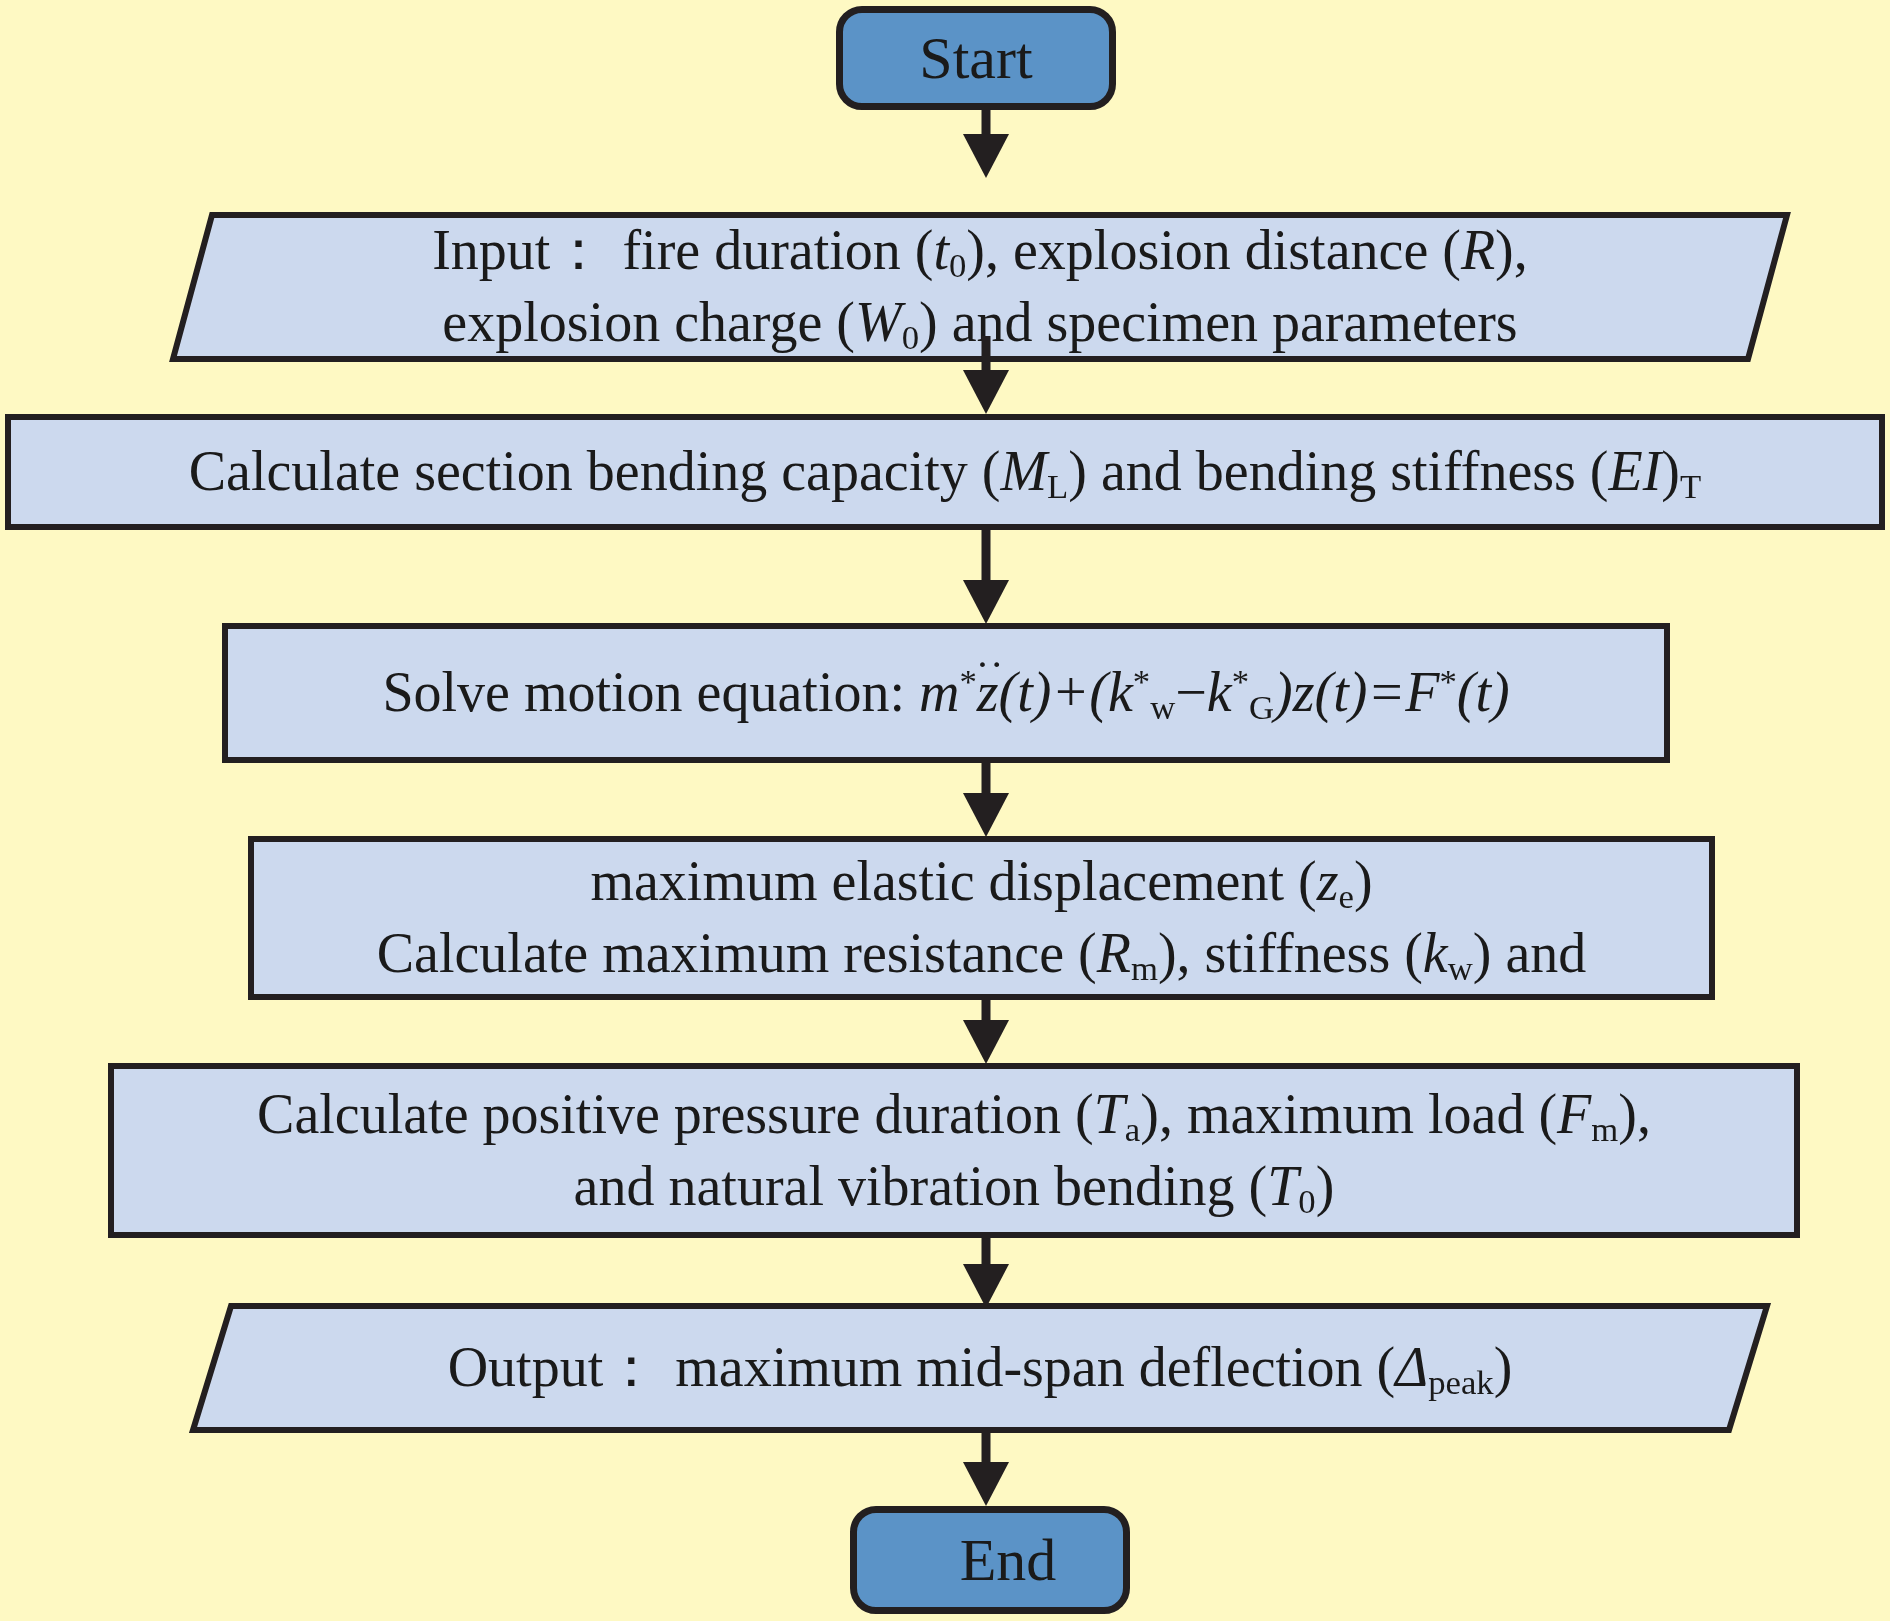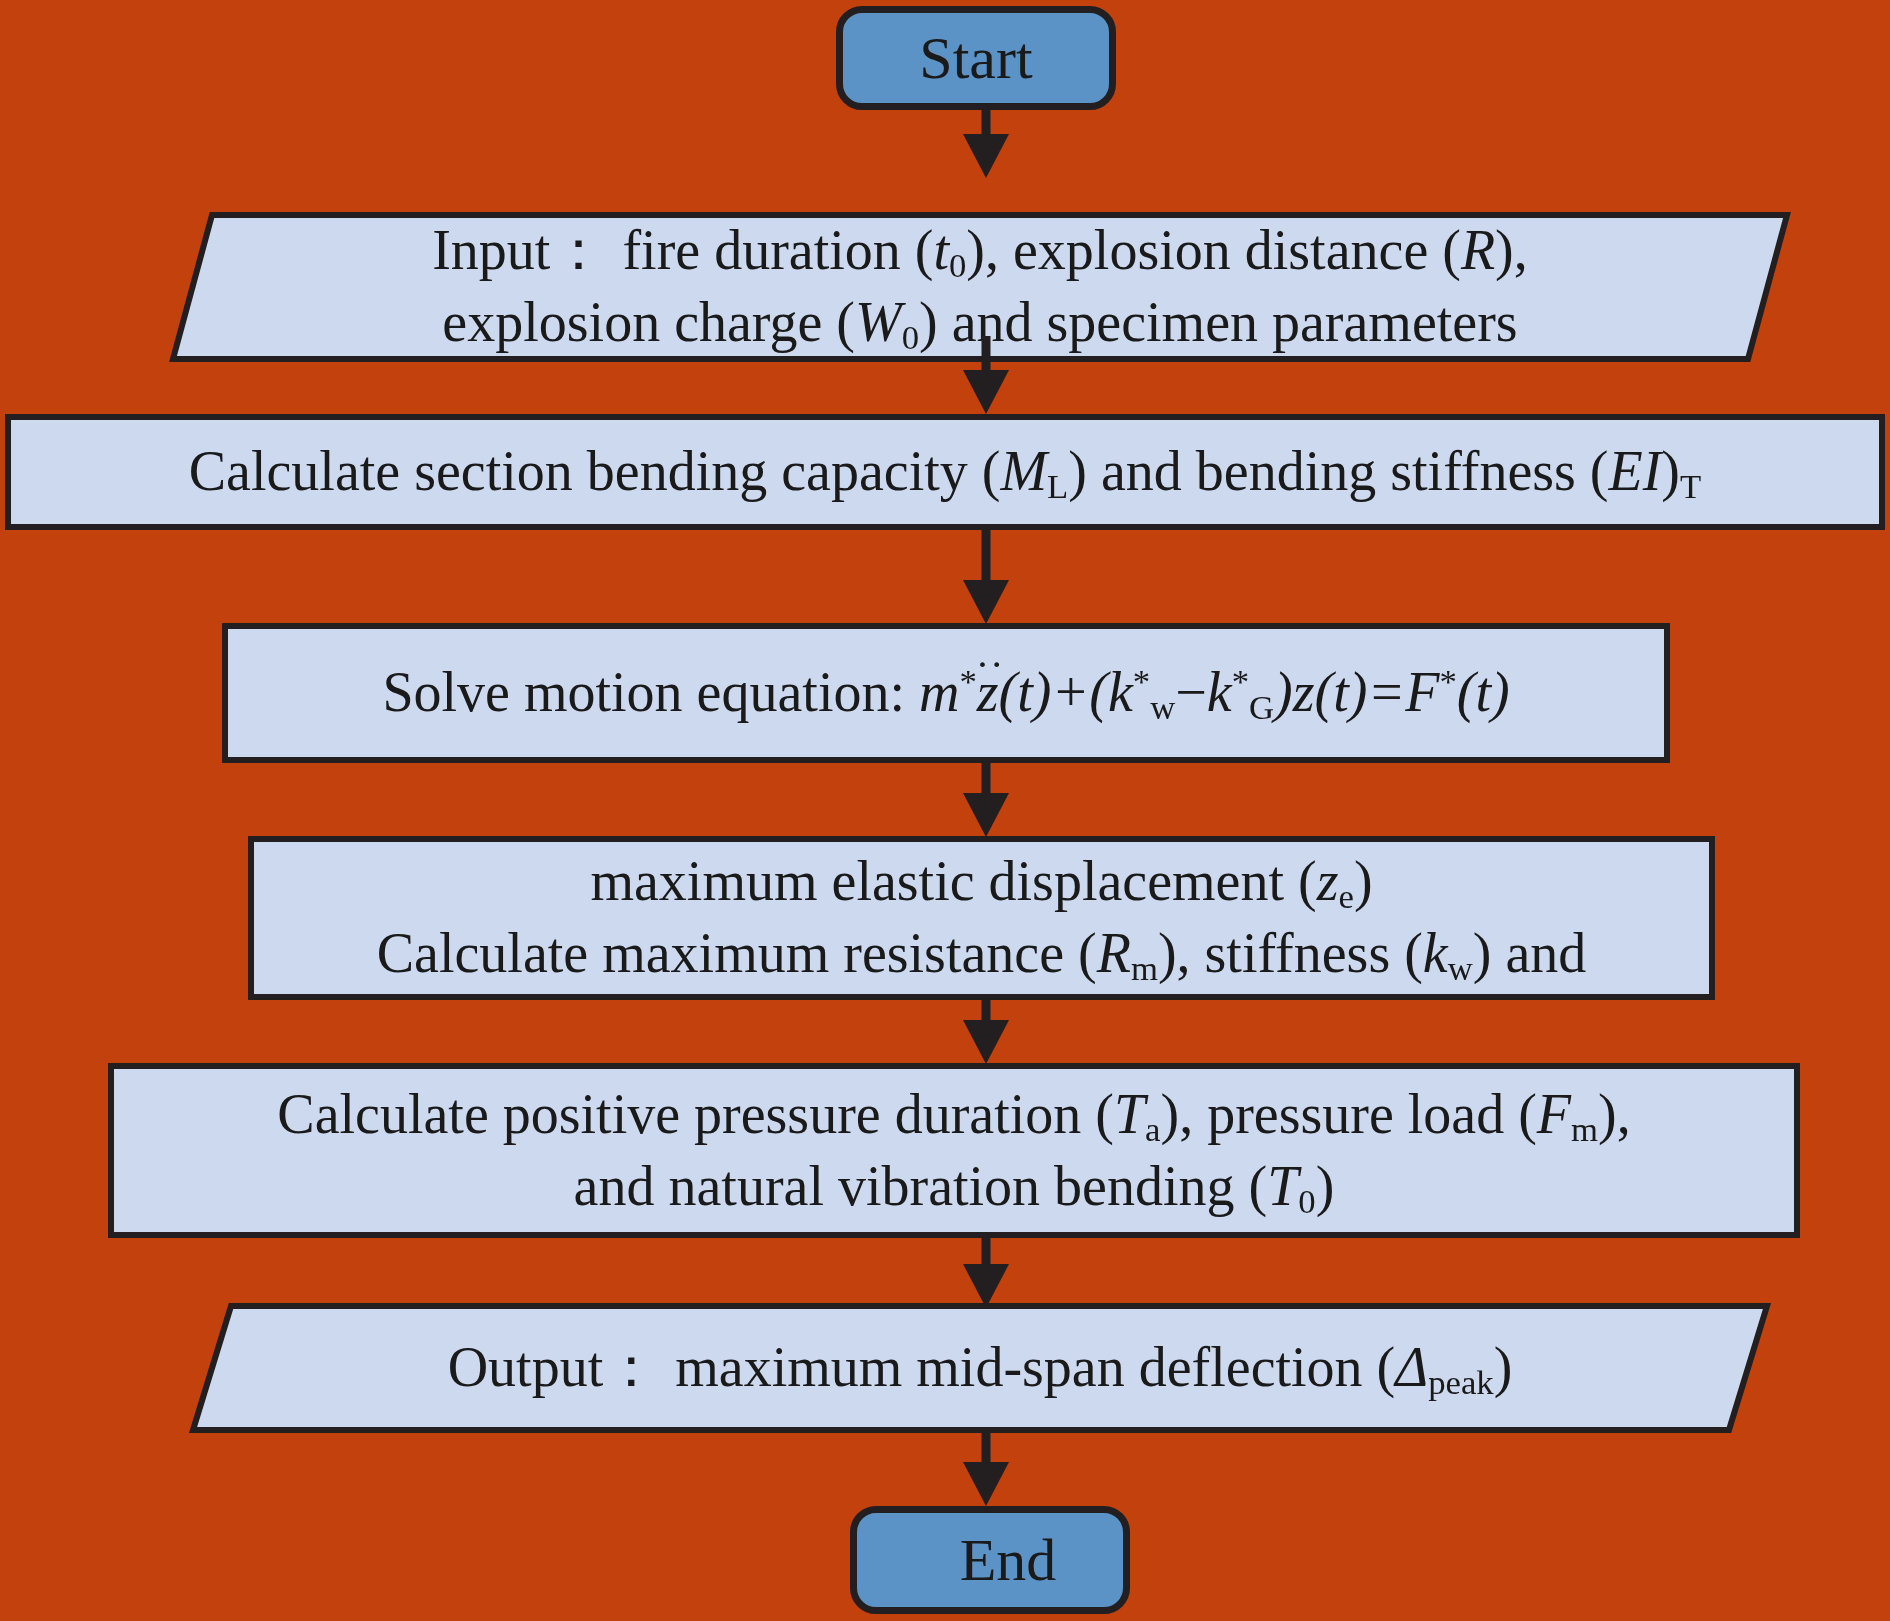--- a/index.html
+++ b/index.html
@@ -7,21 +7,21 @@
     padding: 0;
     background: #ffffff;
   }
   body {
     font-family: "Liberation Serif", "DejaVu Serif", serif;
   }
   #canvas {
     position: relative;
     width: 1890px;
     height: 1621px;
-    background: #c2410c;
+    background: #fef9c3;
     overflow: hidden;
   }
   .node {
     position: absolute;
     box-sizing: border-box;
     display: flex;
     align-items: center;
     justify-content: center;
     text-align: center;
     color: #1a1a1a;
@@ -167,21 +167,21 @@
   <div class="conn" style="left:955px; top:998px;">
     <svg width="62" height="68" viewBox="0 0 62 68">
       <line x1="31" y1="0" x2="31" y2="36" stroke="#231f20" stroke-width="9"></line>
       <polygon points="31,66 8,22 54,22" fill="#231f20"></polygon>
     </svg>
   </div>
 
   <div class="node process" style="left:108px; top:1063px; width:1692px; height:175px;">
     <span>
       <div>
-        <span>Calculate positive pressure duration (</span><span class="it">T</span><sub>a</sub><span>), pressure load (</span><span class="it">F</span><sub>m</sub><span>),</span>
+        <span>Calculate positive pressure duration (</span><span class="it">T</span><sub>a</sub><span>), maximum load (</span><span class="it">F</span><sub>m</sub><span>),</span>
       </div>
       <div>
         <span>and natural vibration bending (</span><span class="it">T</span><sub>0</sub><span>)</span>
       </div>
     </span>
   </div>
 
   <div class="conn" style="left:955px; top:1236px;">
     <svg width="62" height="74" viewBox="0 0 62 74">
       <line x1="31" y1="0" x2="31" y2="40" stroke="#231f20" stroke-width="9"></line>

